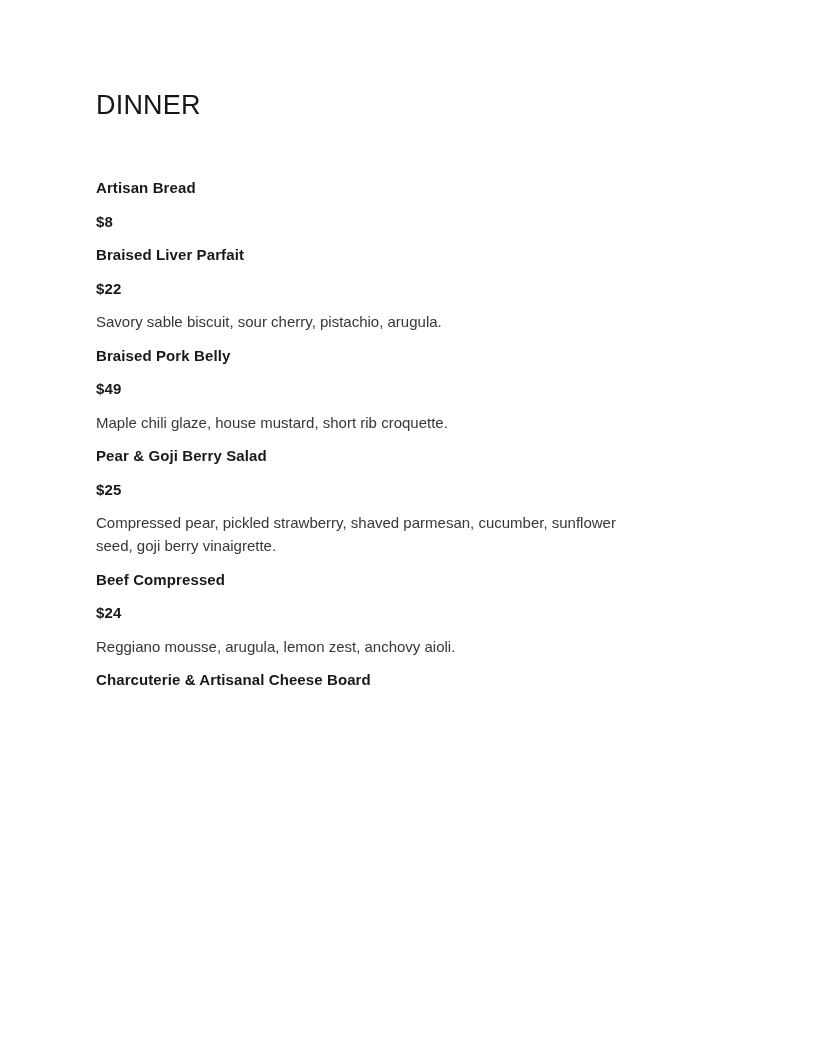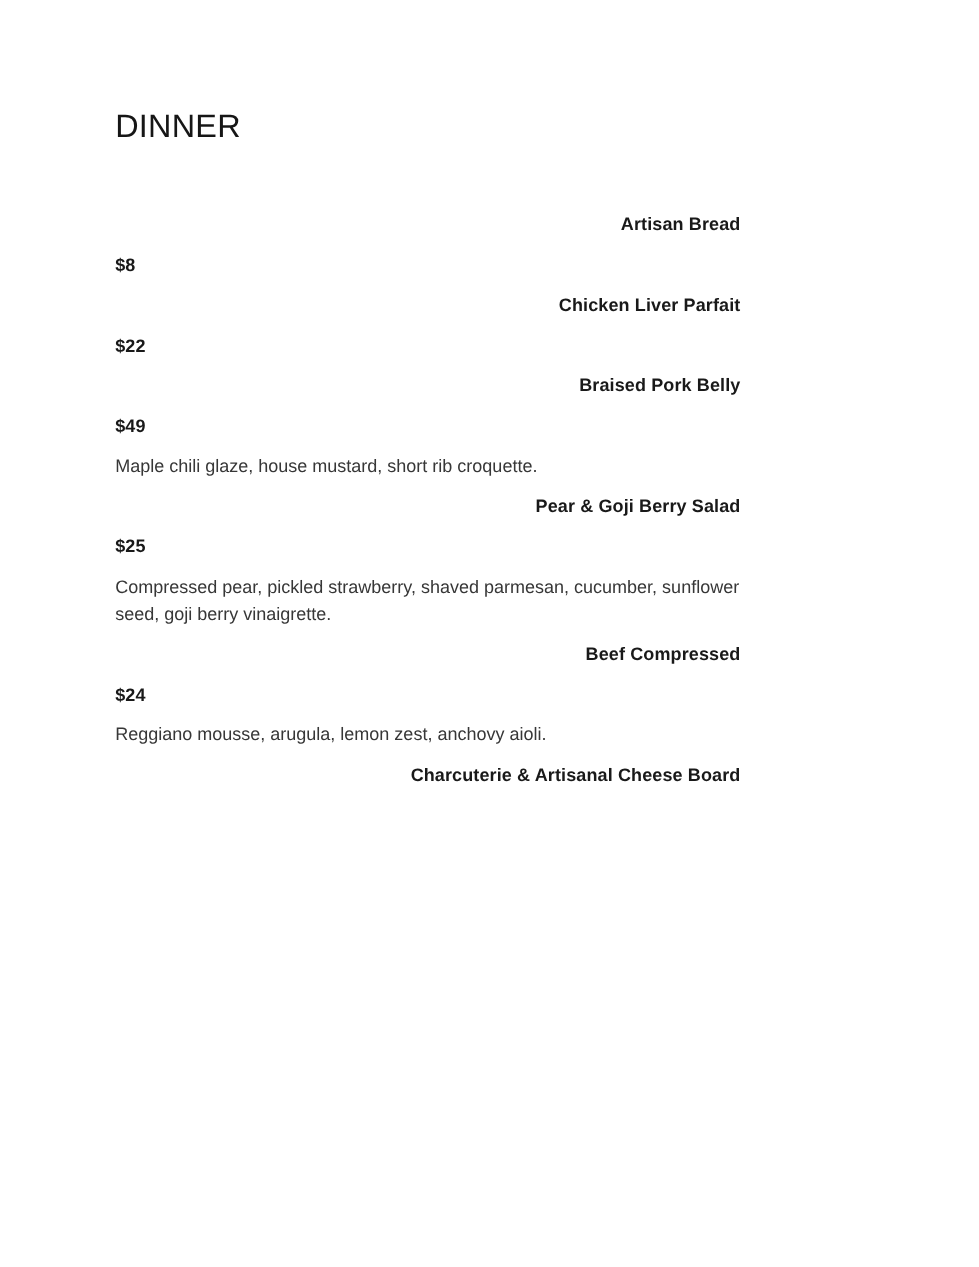--- a/index.html
+++ b/index.html
@@ -31,21 +31,20 @@
   }
   .menu-item p {
     margin: 0 0 10.5px 0;
     font-size: 15px;
     line-height: 23px;
   }
   .item-name {
     font-weight: 700;
     color: #191919;
     letter-spacing: 0.1px;
-    text-align: right;
   }
   .item-price {
     font-weight: 700;
     color: #191919;
     letter-spacing: 0.1px;
   }
   .item-description {
     font-weight: 400;
     color: #373737;
   }
@@ -56,22 +55,23 @@
 <div class="page">
   <h1 class="doc-title">DINNER</h1>
   <div id="menu-list">
   <div class="menu-item">
     <p class="item-name">Artisan Bread</p>
     <p class="item-price">$8</p>
   </div>
 
 
   <div class="menu-item">
-    <p class="item-name">Chicken Liver Parfait</p>
+    <p class="item-name">Braised Liver Parfait</p>
     <p class="item-price">$22</p>
+    <p class="item-description">Savory sable biscuit, sour cherry, pistachio, arugula.</p>
   </div>
 
   <div class="menu-item">
     <p class="item-name">Braised Pork Belly</p>
     <p class="item-price">$49</p>
     <p class="item-description">Maple chili glaze, house mustard, short rib croquette.</p>
   </div>
 
   <div class="menu-item">
     <p class="item-name">Pear &amp; Goji Berry Salad</p>

